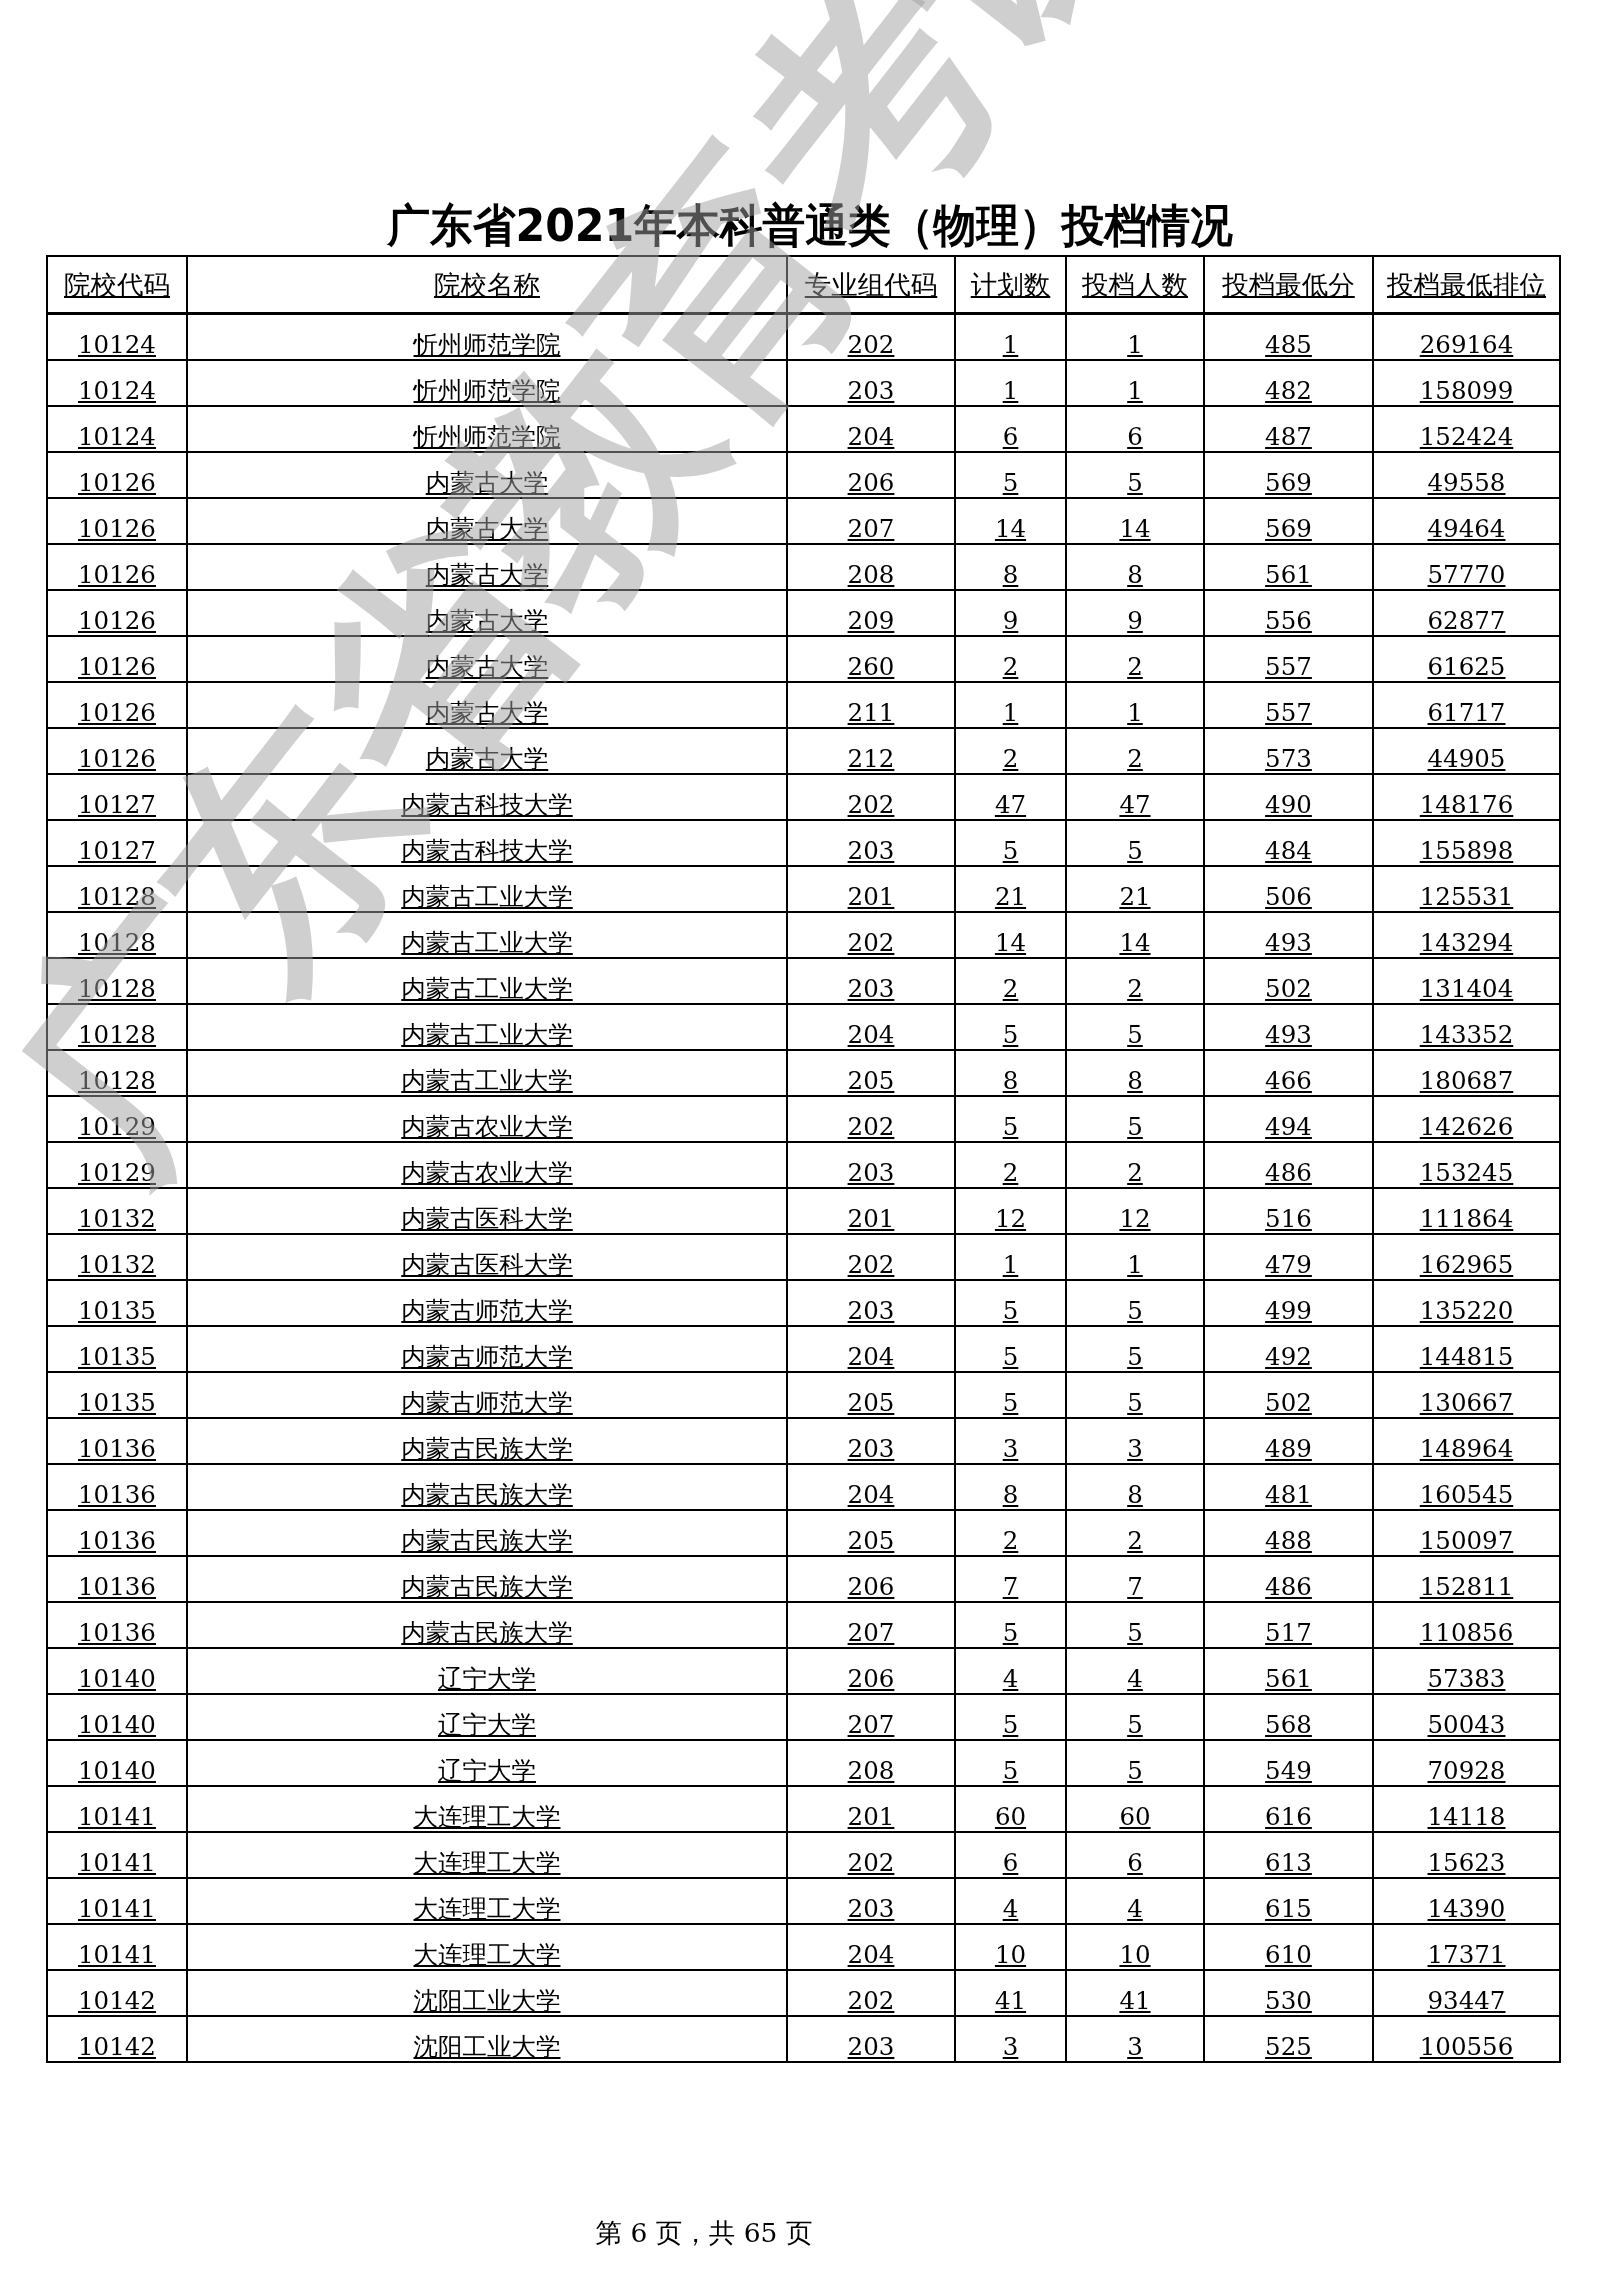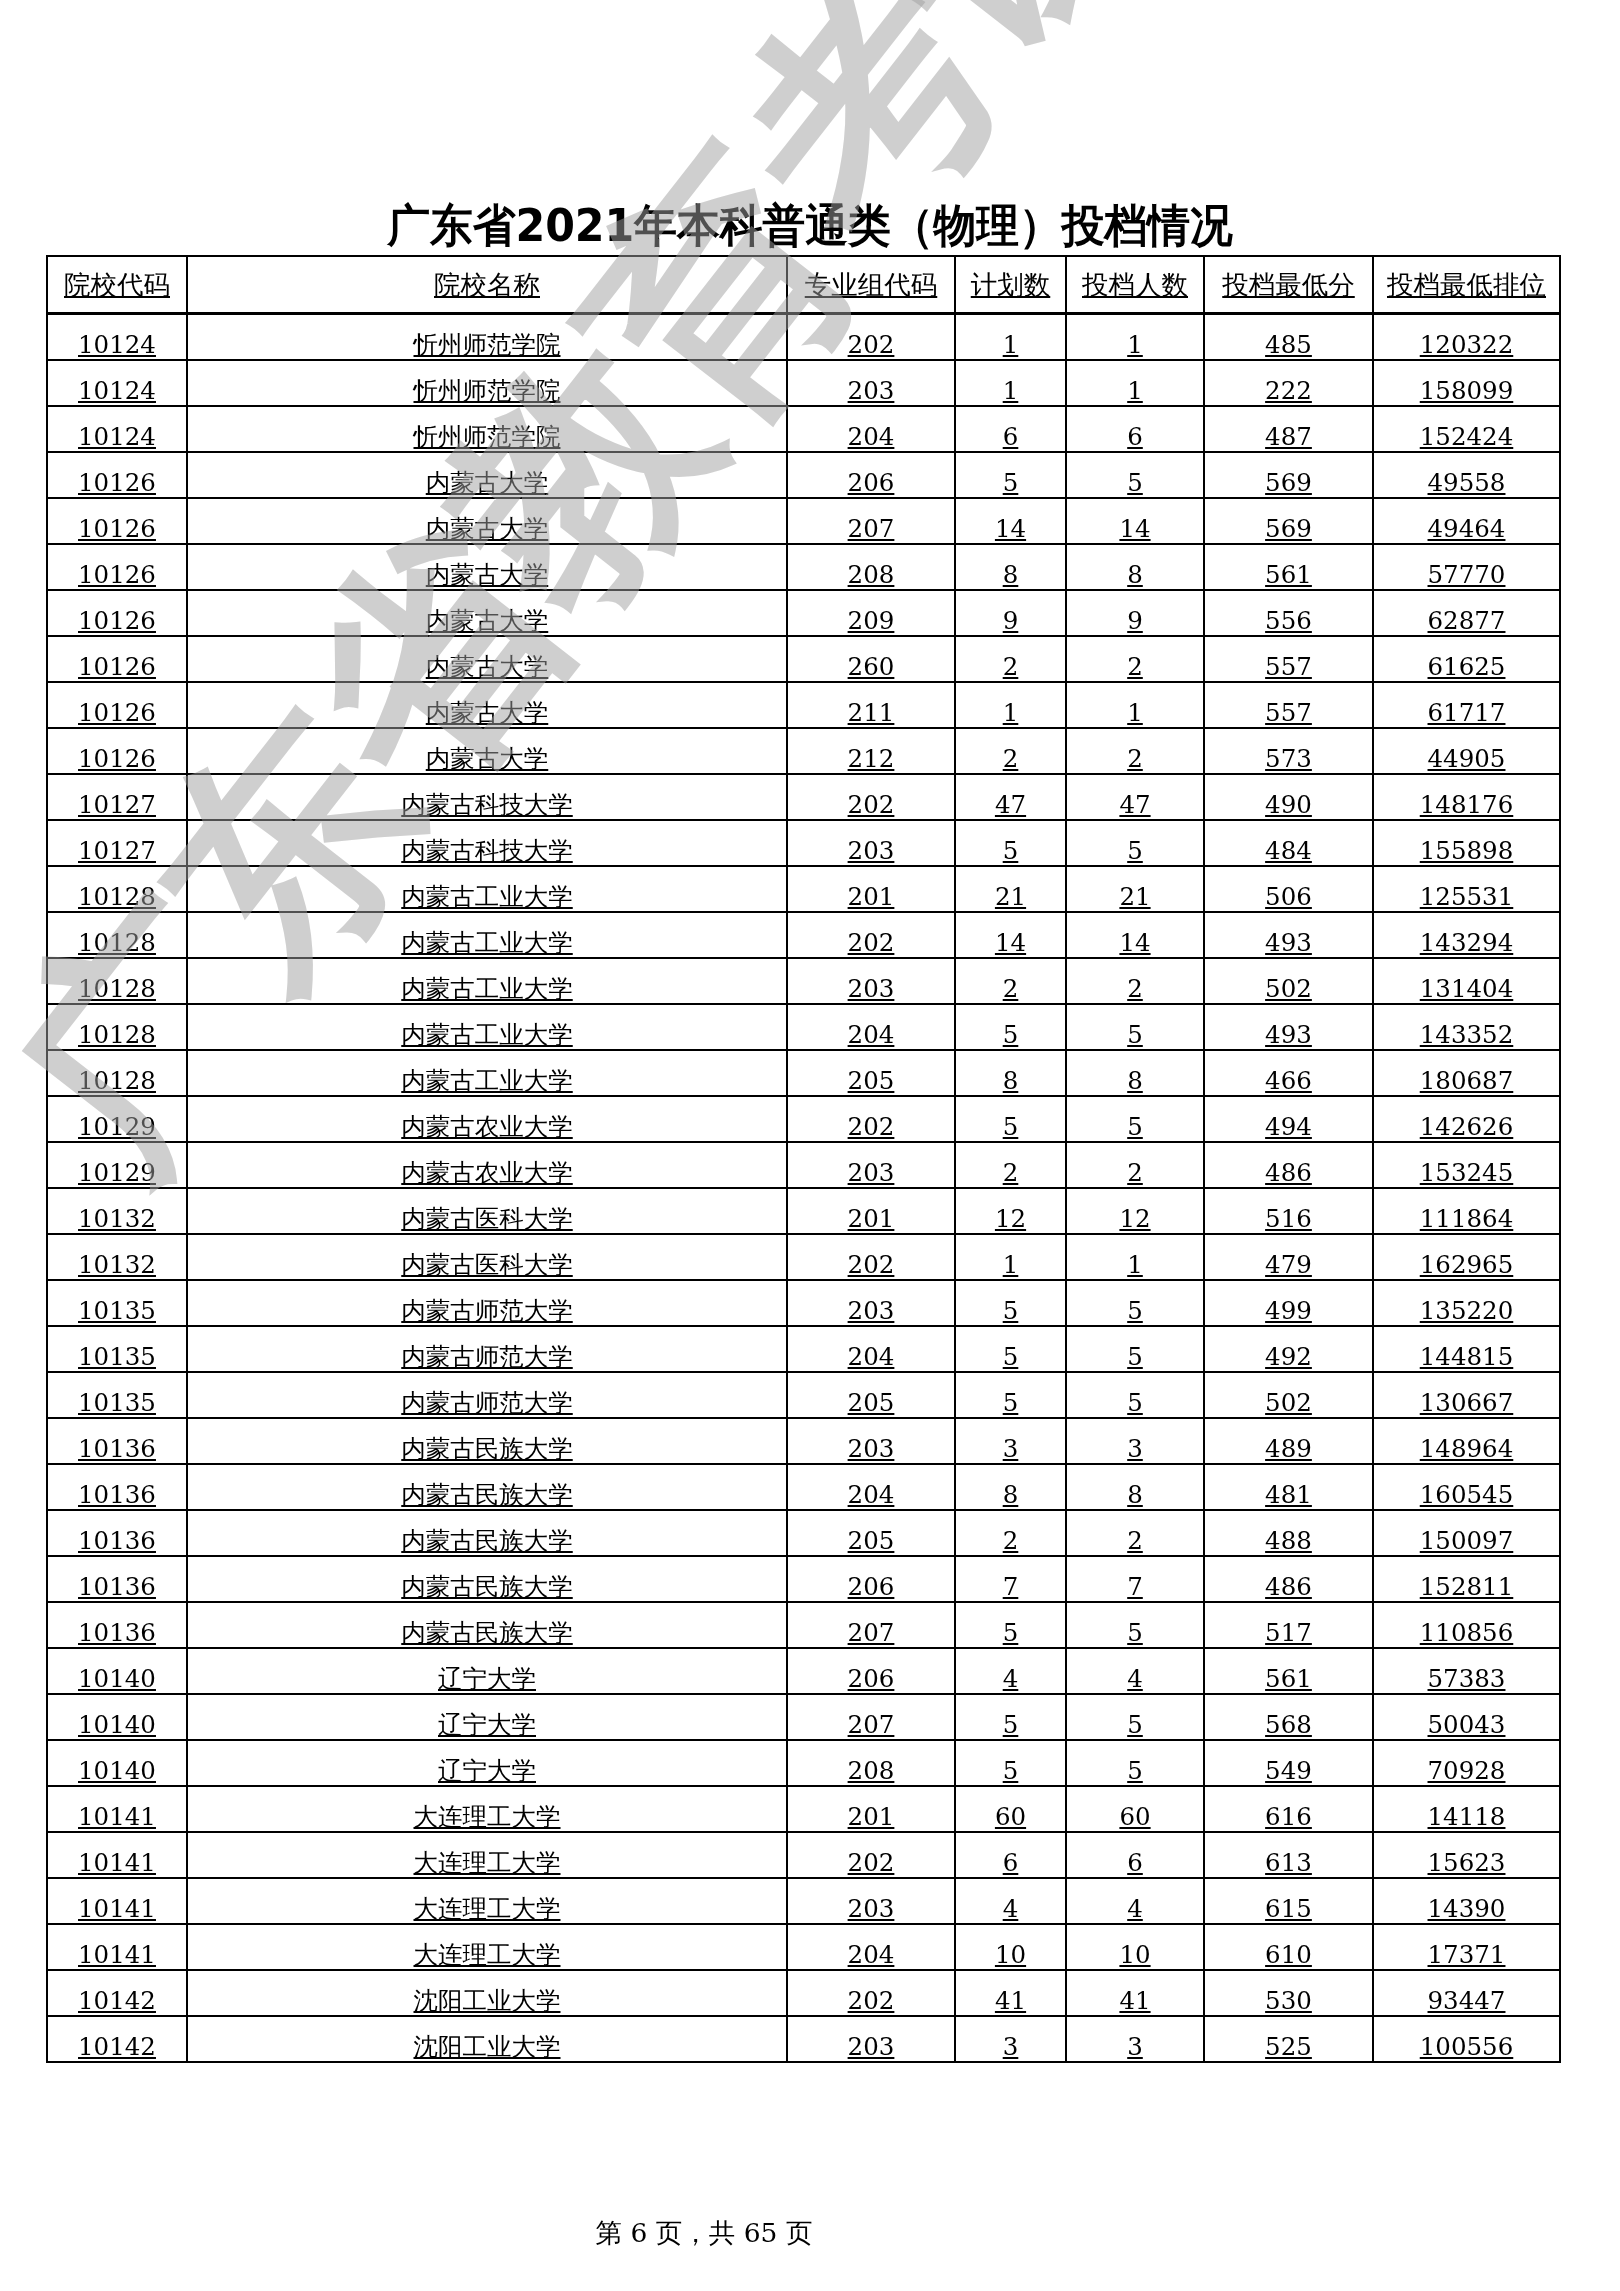--- a/index.html
+++ b/index.html
@@ -47,29 +47,29 @@
     </tr>
   </thead>
   <tbody id="table-body">
       <tr>
         <td>10124</td>
         <td>忻州师范学院</td>
         <td>202</td>
         <td>1</td>
         <td>1</td>
         <td>485</td>
-        <td>120322</td>
+        <td>269164</td>
       </tr>
       <tr>
         <td>10124</td>
         <td>忻州师范学院</td>
         <td>203</td>
         <td>1</td>
         <td>1</td>
-        <td>222</td>
+        <td>482</td>
         <td>158099</td>
       </tr>
       <tr>
         <td>10124</td>
         <td>忻州师范学院</td>
         <td>204</td>
         <td>6</td>
         <td>6</td>
         <td>487</td>
         <td>152424</td>

